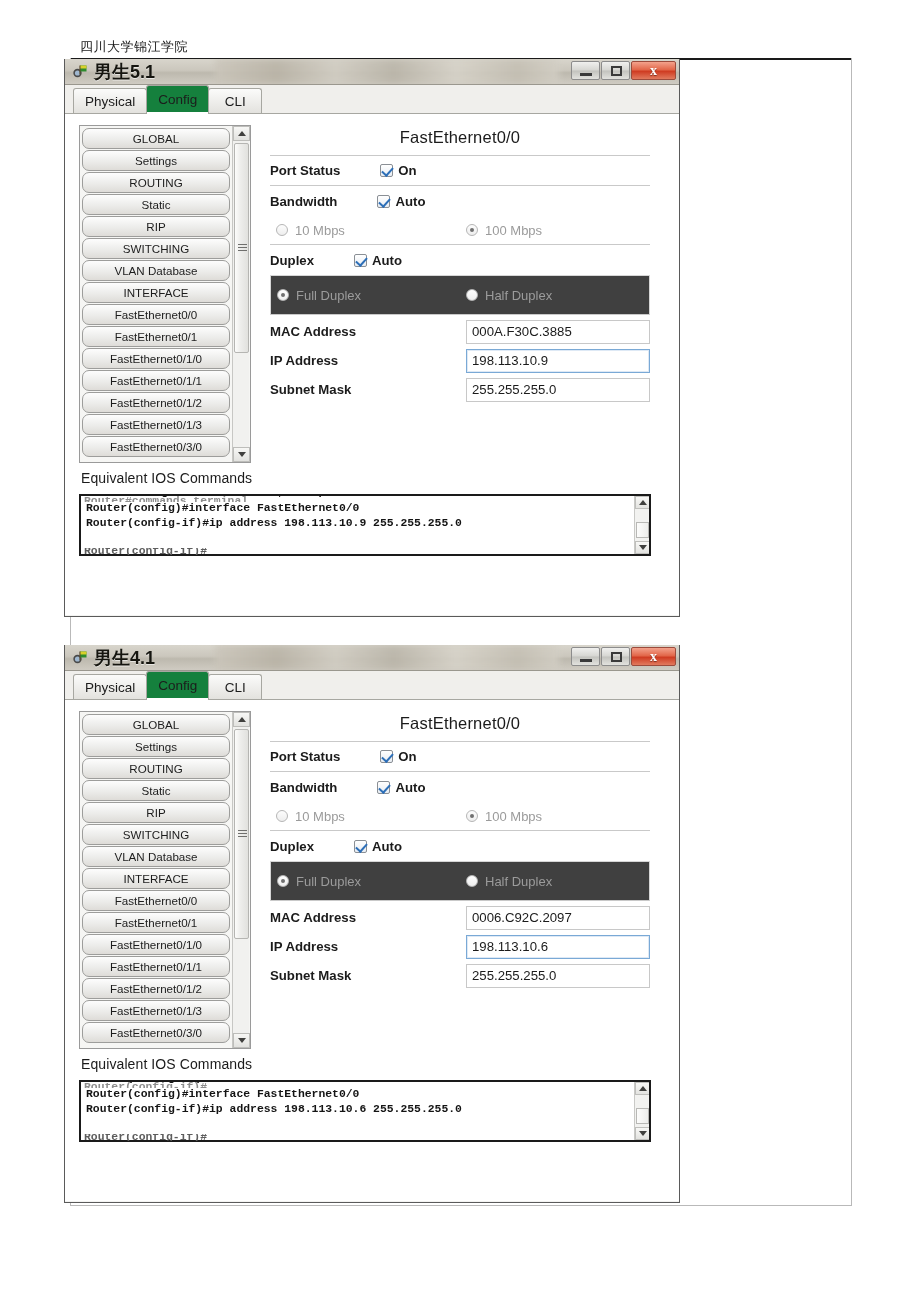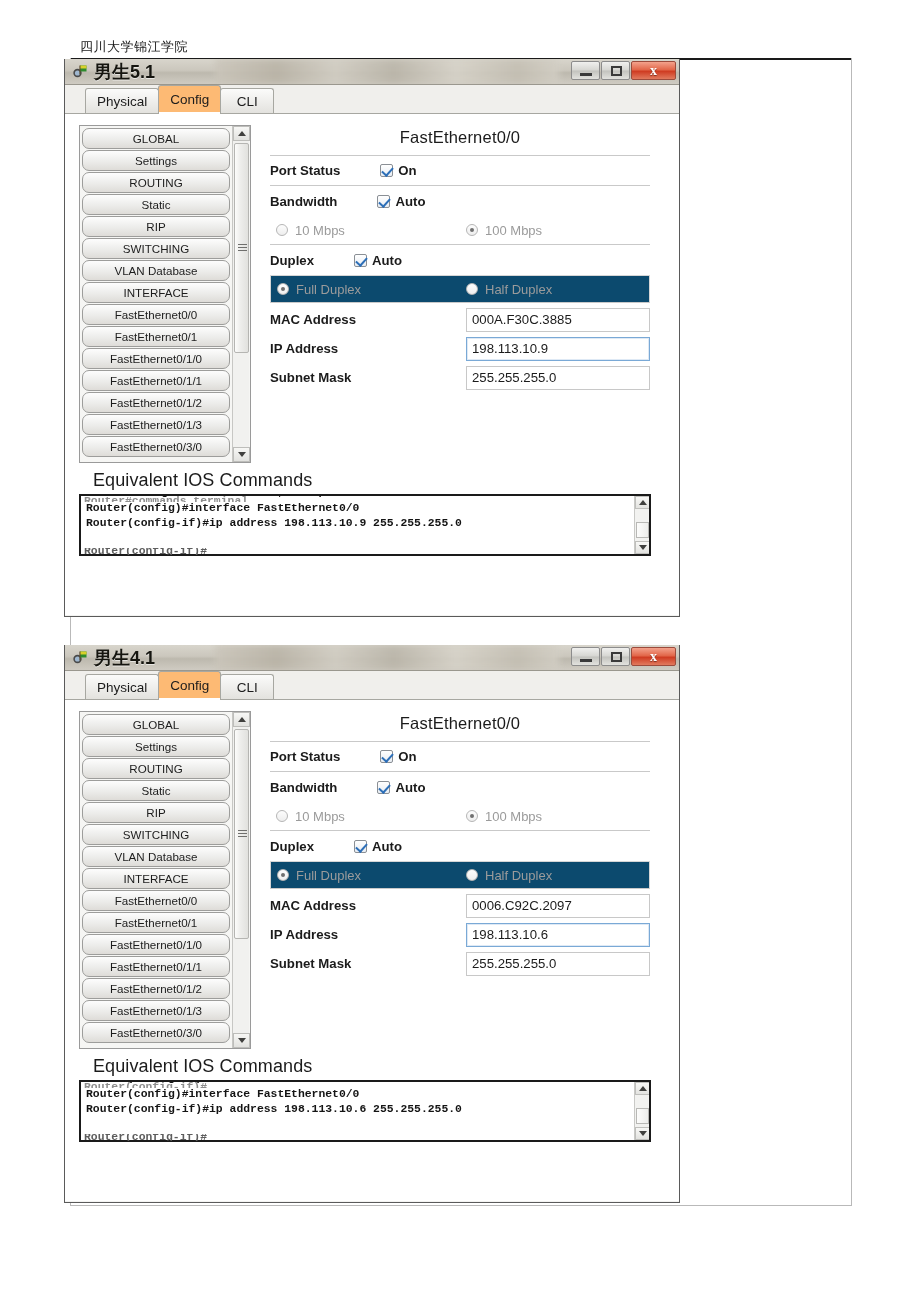--- a/index.html
+++ b/index.html
@@ -135,42 +135,42 @@
     font-family: "Liberation Serif", serif;
     text-shadow: 0 1px 1px rgba(0,0,0,.45);
   }
 
   
   .tabstrip {
     position: relative;
     height: 29px;
     background: #f0efec;
     border-bottom: 1px solid #a7a7a1;
-    padding-left: 20px;
+    padding-left: 8px;
     display: flex;
     align-items: flex-end;
   }
   .tab {
     height: 25px;
     min-width: 54px;
     padding: 0 11px;
     margin-right: -1px;
     display: flex; align-items: center; justify-content: center;
     font-size: 13.5px;
     color: #1c1c1c;
     border: 1px solid #a7a7a1;
     border-bottom: none;
     border-top-left-radius: 3px;
     border-top-right-radius: 3px;
     background: linear-gradient(to bottom,#fbfbfa,#e3e2de);
     position: relative;
   }
   .tab.active {
     height: 28px;
-    background: #fdba74;
+    background: #15803d;
     z-index: 2;
     font-weight: normal;
   }
   .tab.active::after {
     content: "";
     position: absolute; left: 0; right: 0; bottom: -1px; height: 2px;
     background: #ffffff;
   }
 
   
@@ -292,22 +292,22 @@
   }
   .radio-row {
     display: flex;
     align-items: center;
     height: 29px;
     border-bottom: 1px solid #c9c9c9;
   }
   .radio-row.boxed {
     border: 1px solid #d6d6d6;
     border-bottom: 1px solid #c9c9c9;
-    background: #0c4a6e;
-    height: 28px;
+    background: #404040;
+    height: 40px;
   }
   .radio-item {
     display: flex; align-items: center; gap: 7px;
     font-size: 13px;
     color: #9b9b9b;
     width: 50%;
     padding-left: 6px;
   }
   .rad {
     width: 12px; height: 12px;
@@ -348,22 +348,22 @@
     font-family: "Liberation Sans", sans-serif;
   }
   .addr-input.focus {
     border: 1px solid #7aa9d6;
     box-shadow: 0 0 0 1px rgba(122,169,214,.25) inset;
   }
 
   
   .ios-title {
     position: absolute;
-    left: 28px;
-    font-size: 18px;
+    left: 16px;
+    font-size: 14px;
     color: #1b1b1b;
     font-family: "Liberation Sans", sans-serif;
     letter-spacing: .1px;
   }
   .term {
     position: absolute;
     left: 14px;
     width: 572px;
     height: 62px;
     border: 2px solid #1a1a1a;

